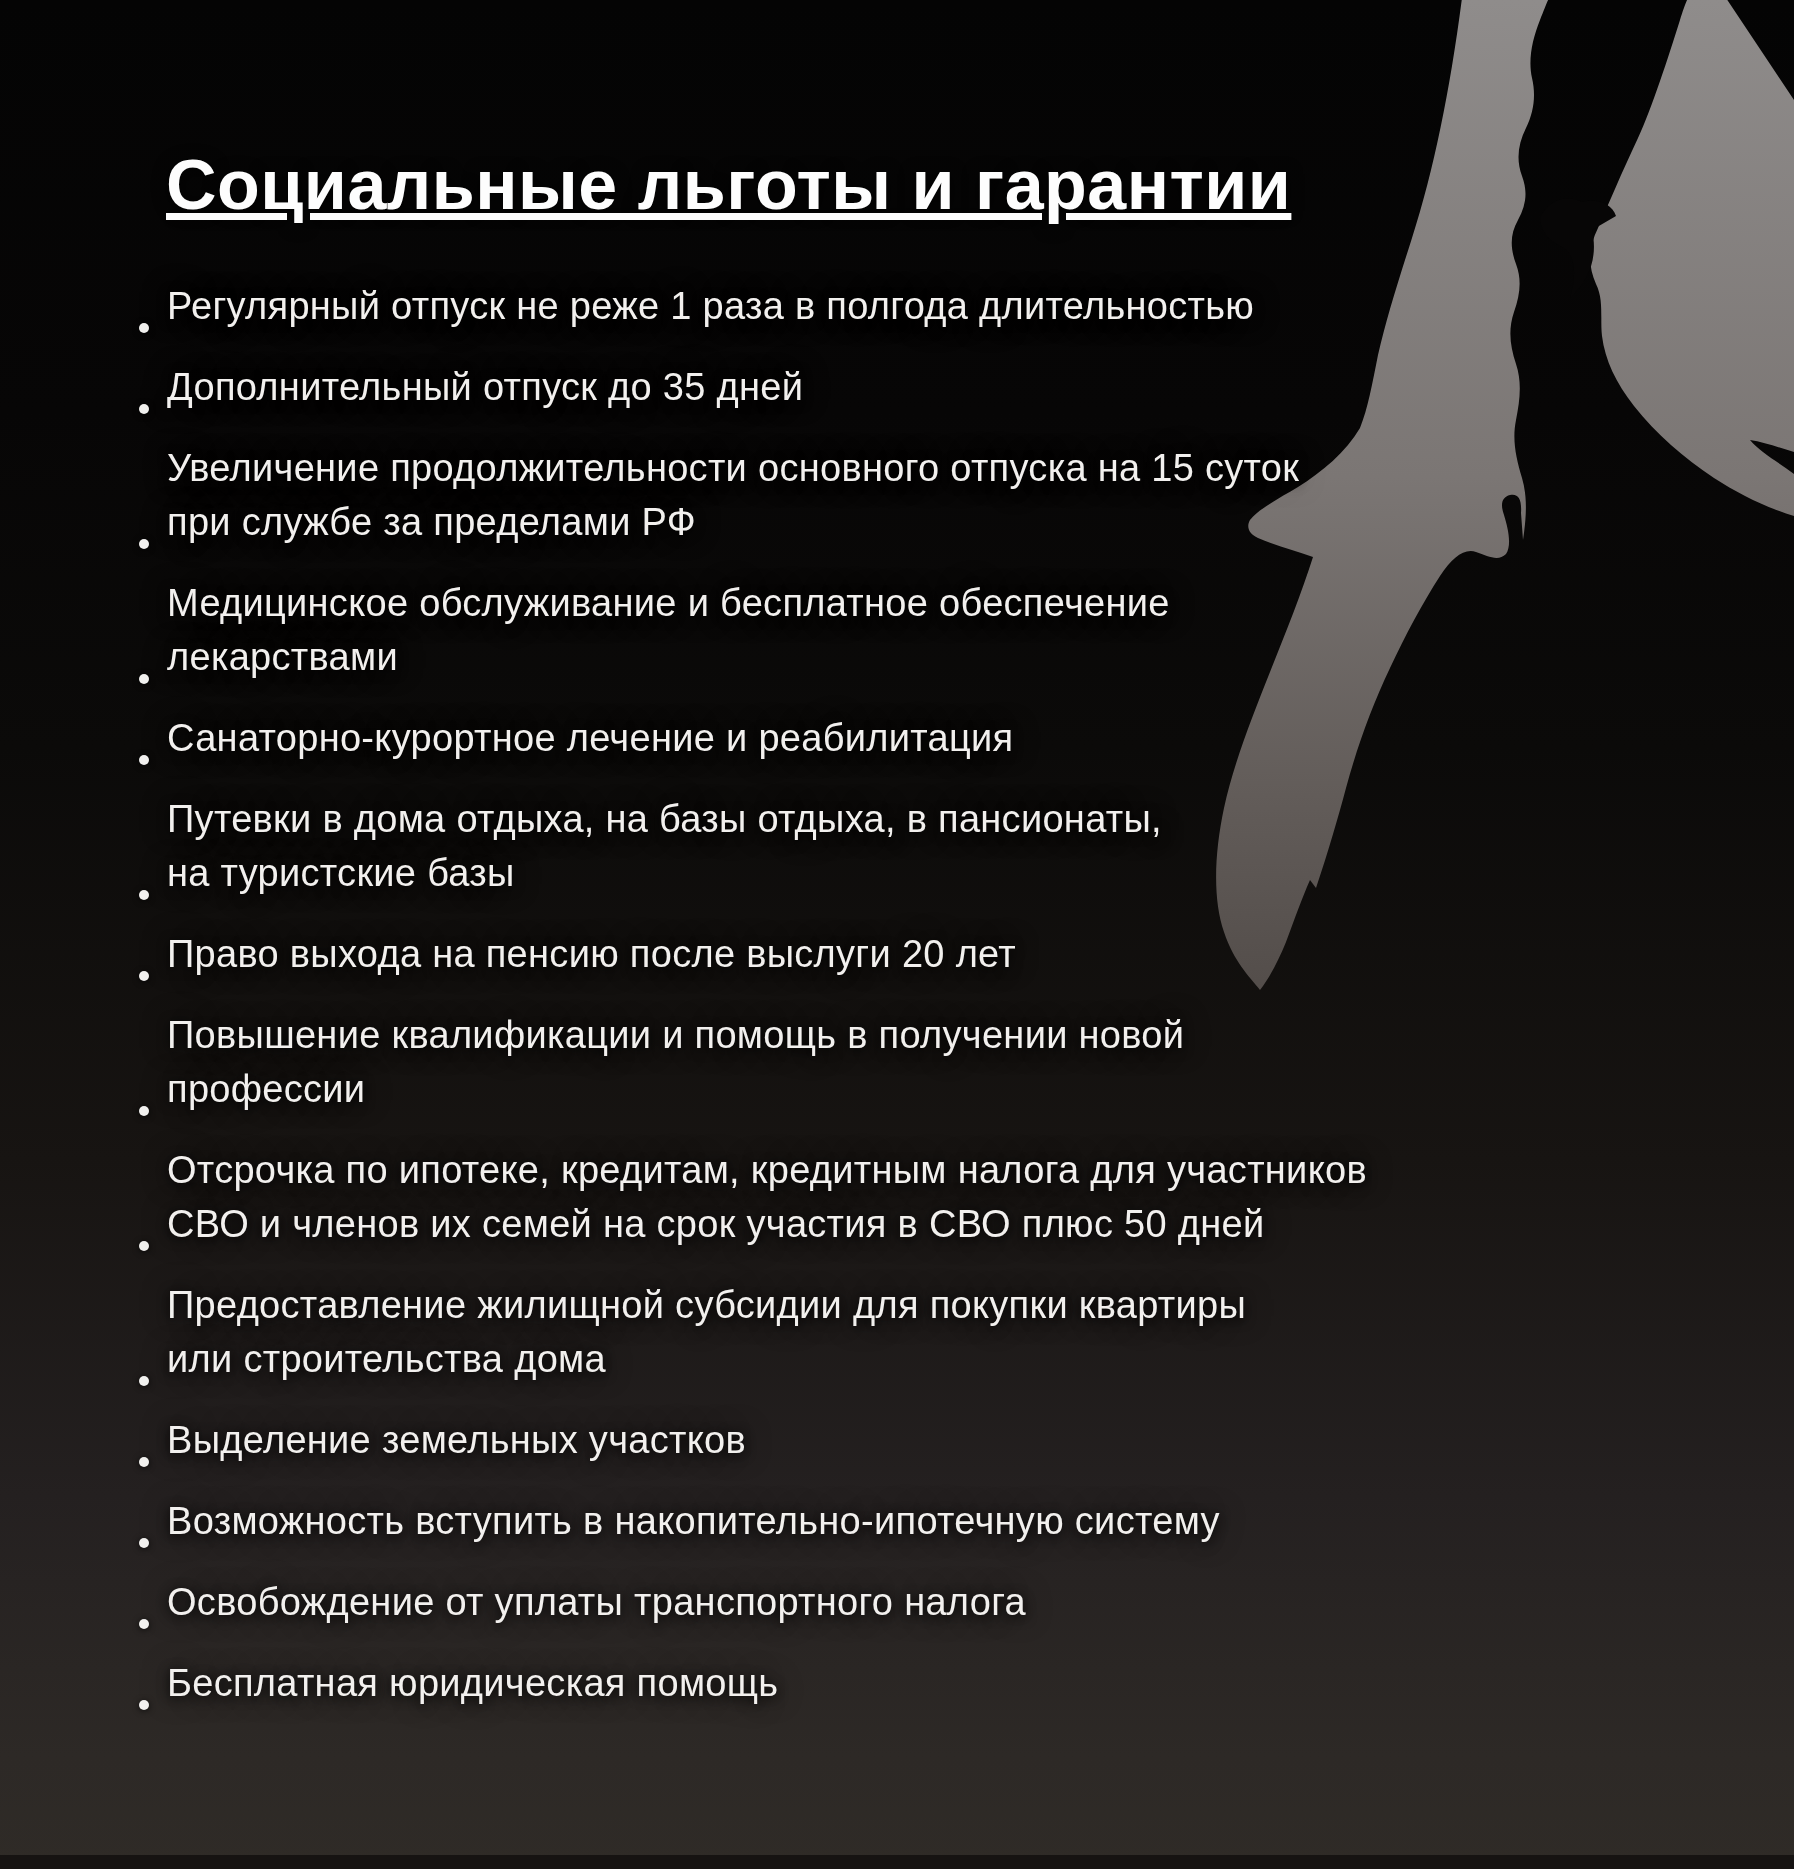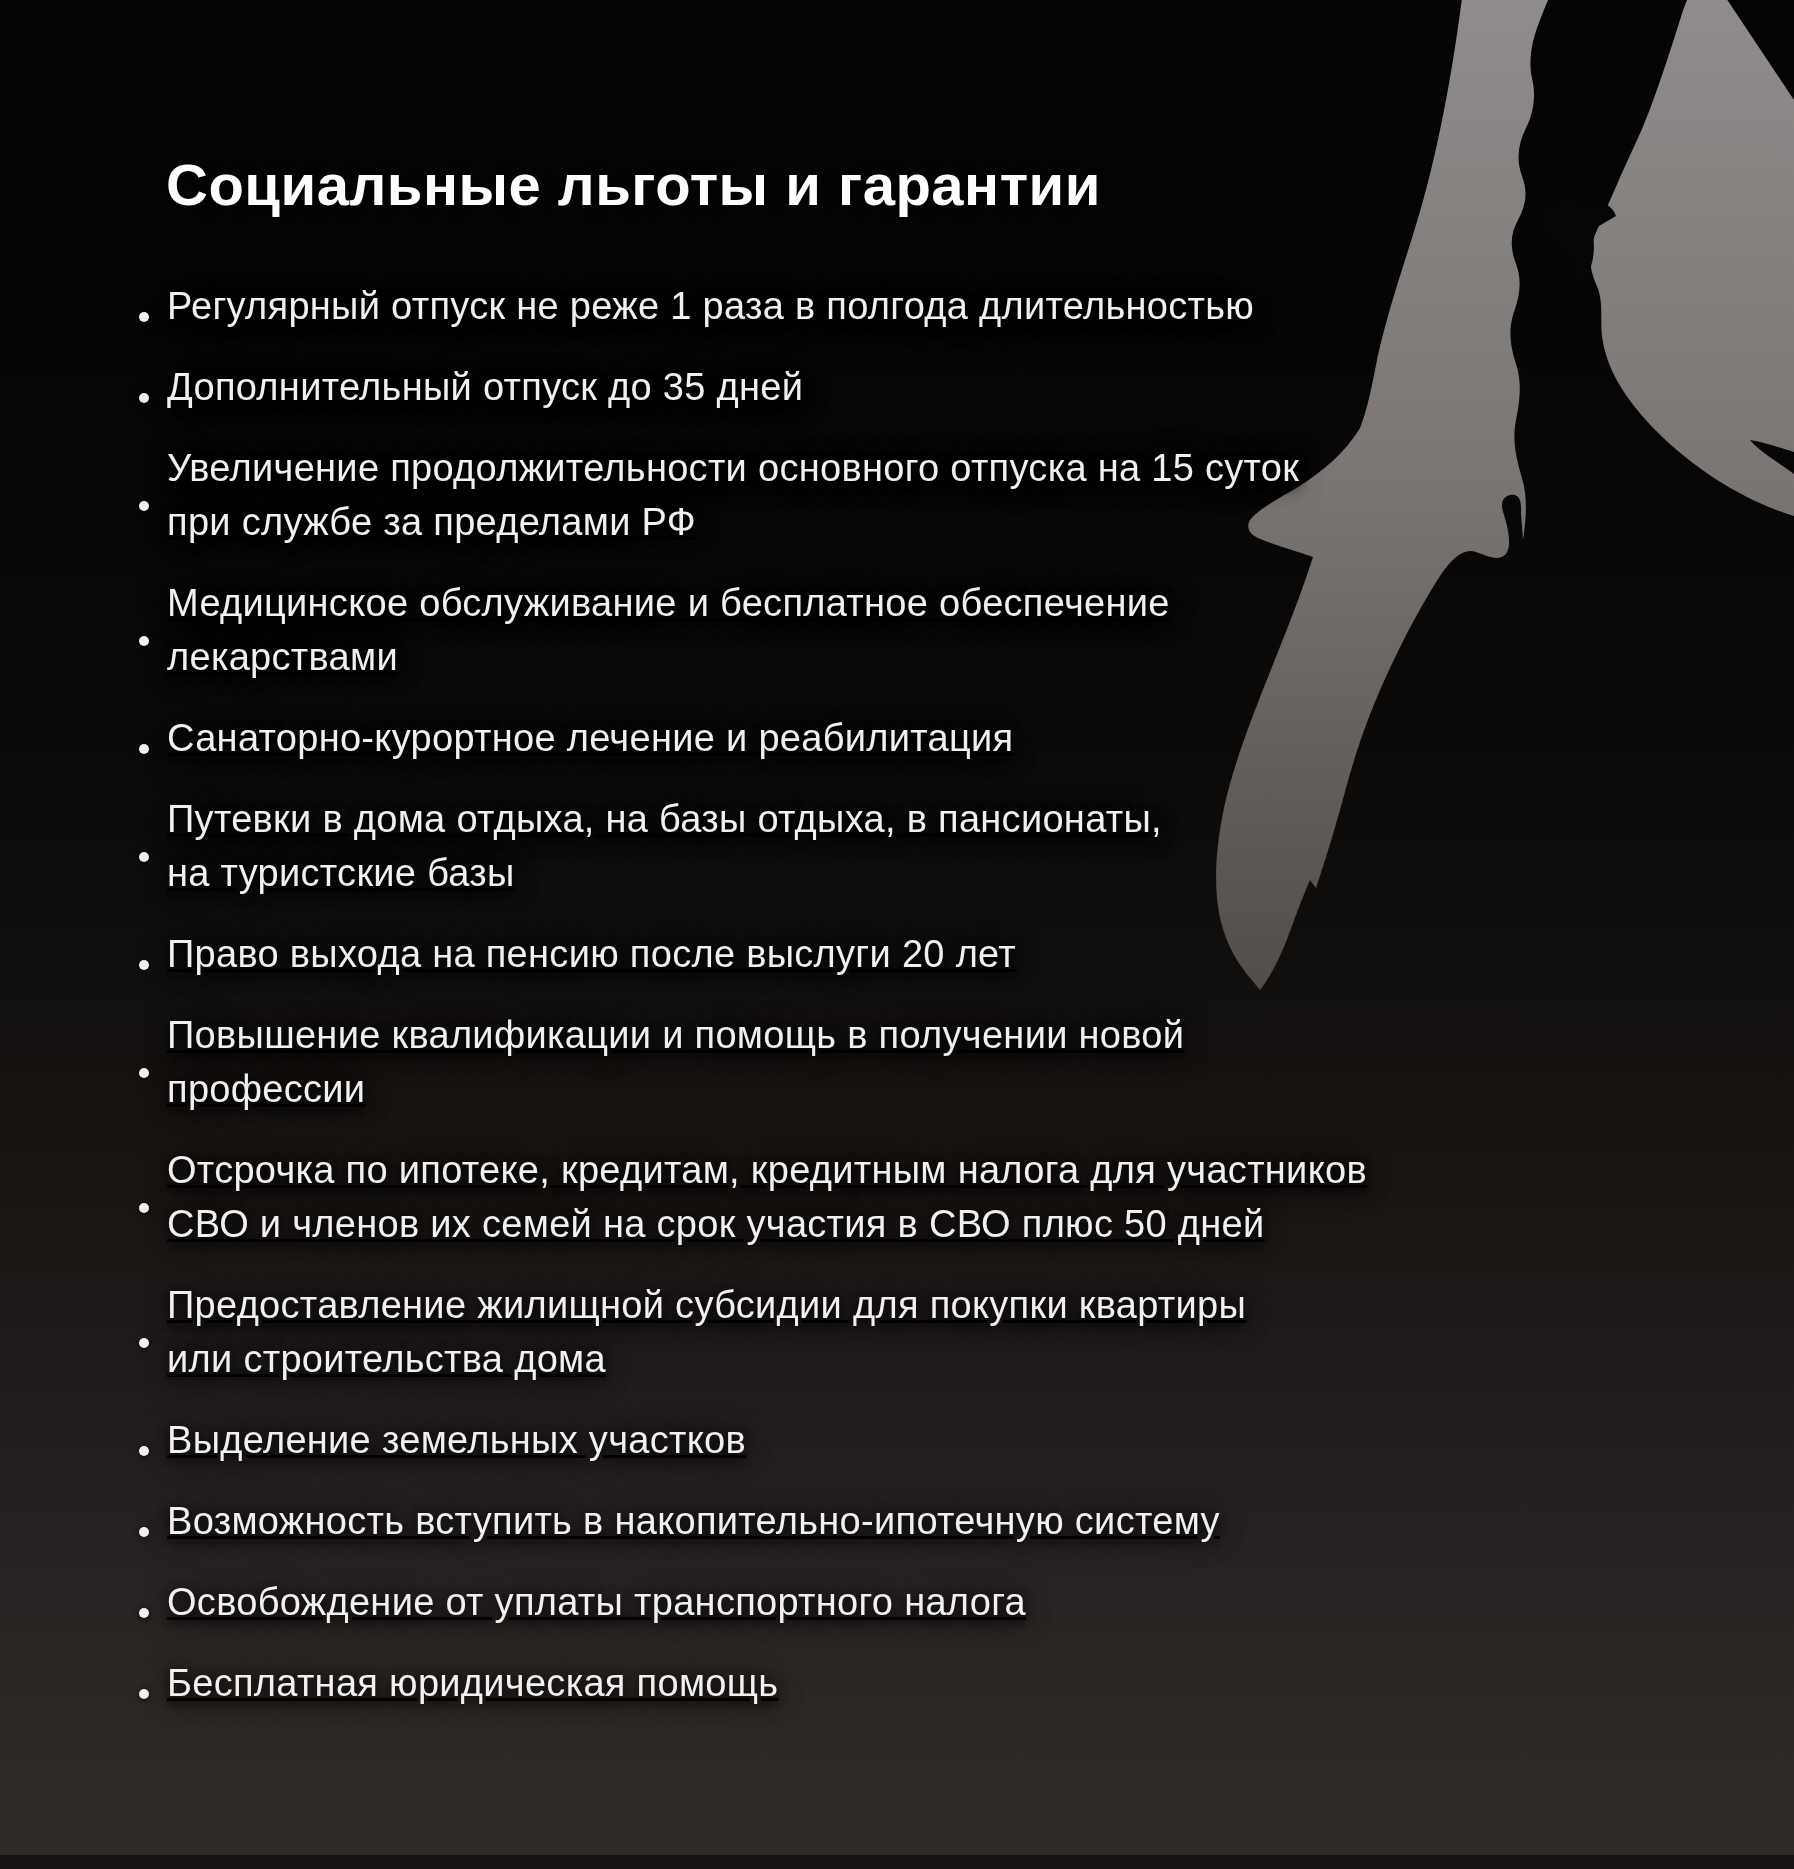--- a/index.html
+++ b/index.html
@@ -42,38 +42,38 @@
     position: absolute;
     left: 0;
     top: 0;
     width: 100%;
     padding-left: 139px;
     box-sizing: border-box;
     z-index: 2;
   }
   .title {
     margin: 147px 0 56px 27px;
-    font-size: 58px;
+    font-size: 70px;
     line-height: 76px;
     font-weight: 700;
     letter-spacing: 0.5px;
     color: #fdfdfd;
     text-shadow: 0 2px 16px rgba(0,0,0,0.85);
     white-space: nowrap;
+    text-decoration: underline;
   }
   ul.benefits {
     list-style: none;
     margin: 0;
     padding: 0;
   }
   ul.benefits li.item {
     display: flex;
-    align-items: center;
+    align-items: flex-end;
     margin: 12px 0 27px 0;
-    text-decoration: underline;
   }
   .dot {
     flex: 0 0 auto;
     width: 10px;
     height: 10px;
     margin-top: 22px;
     margin-right: 18px;
     border-radius: 50%;
     background: #f2f1ef;
     box-shadow: 0 1px 6px rgba(0,0,0,0.7);

